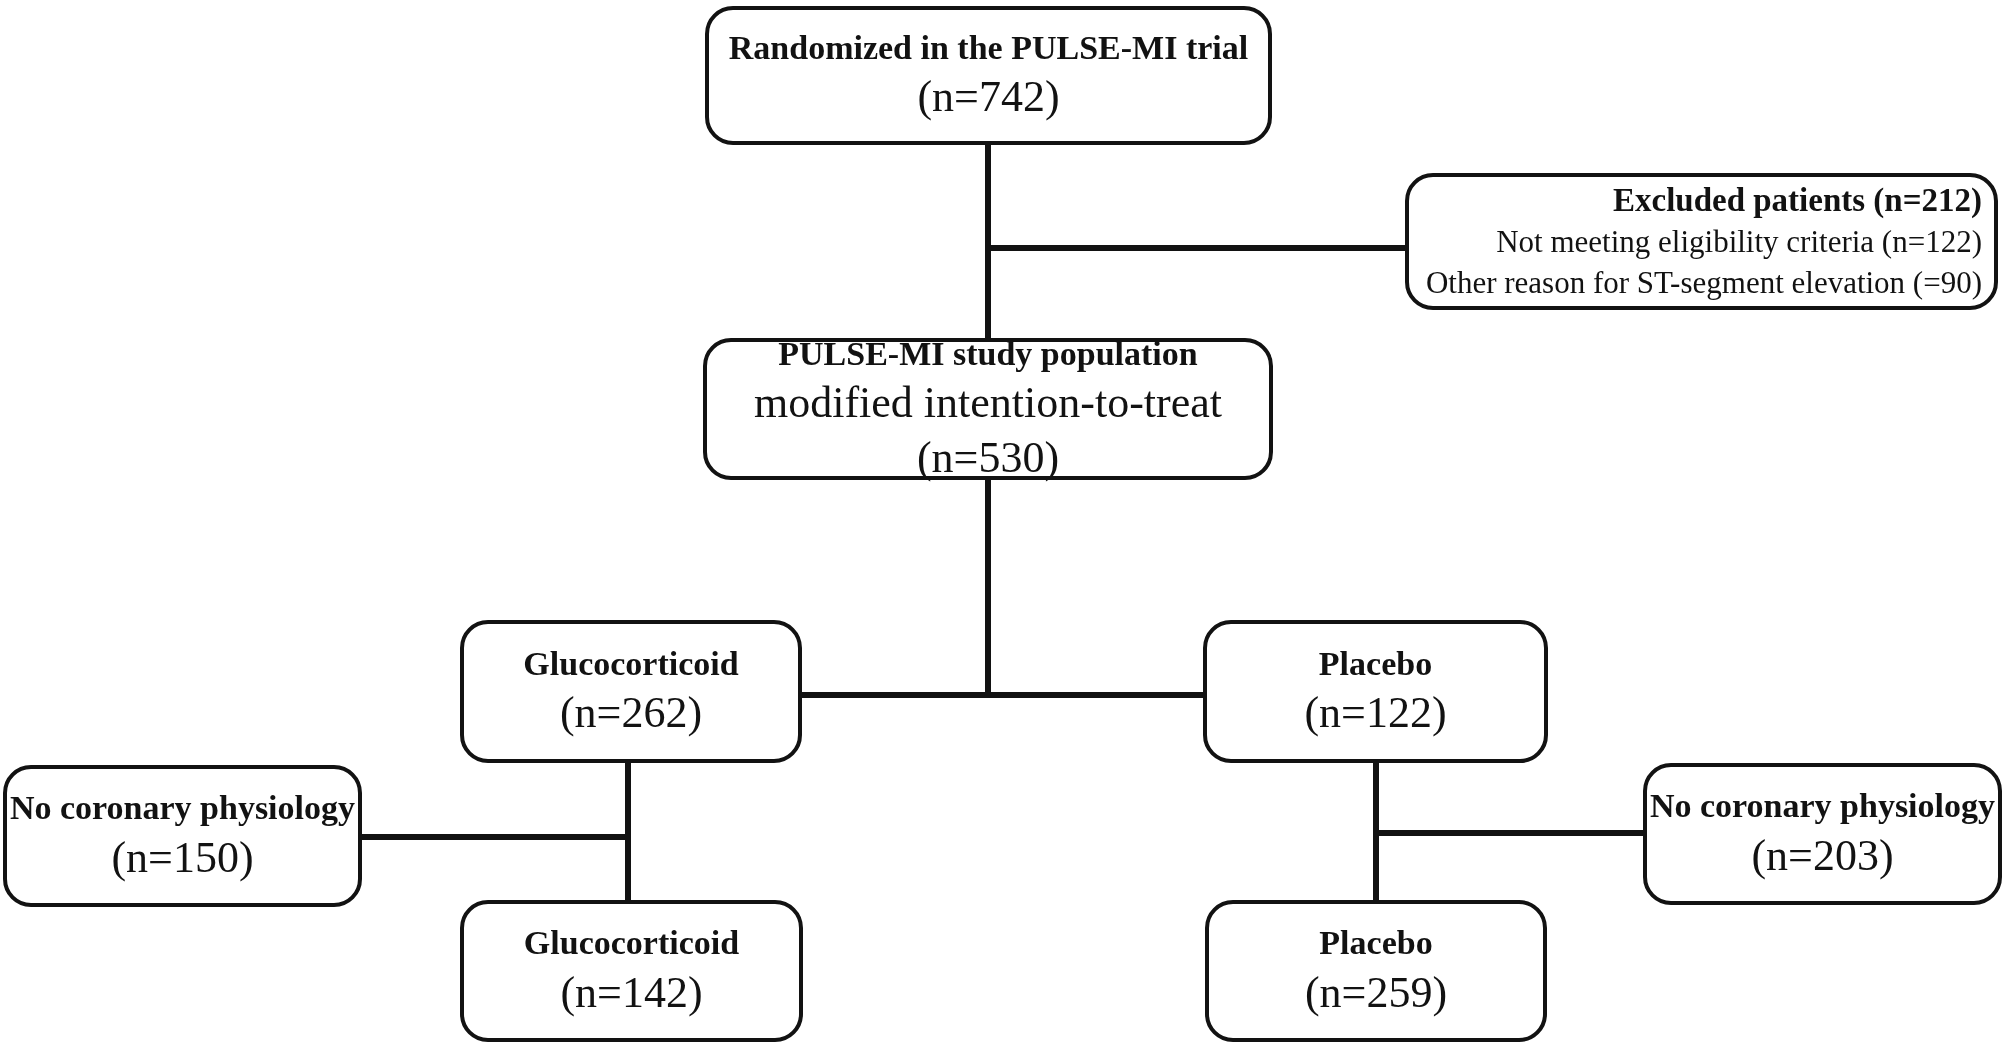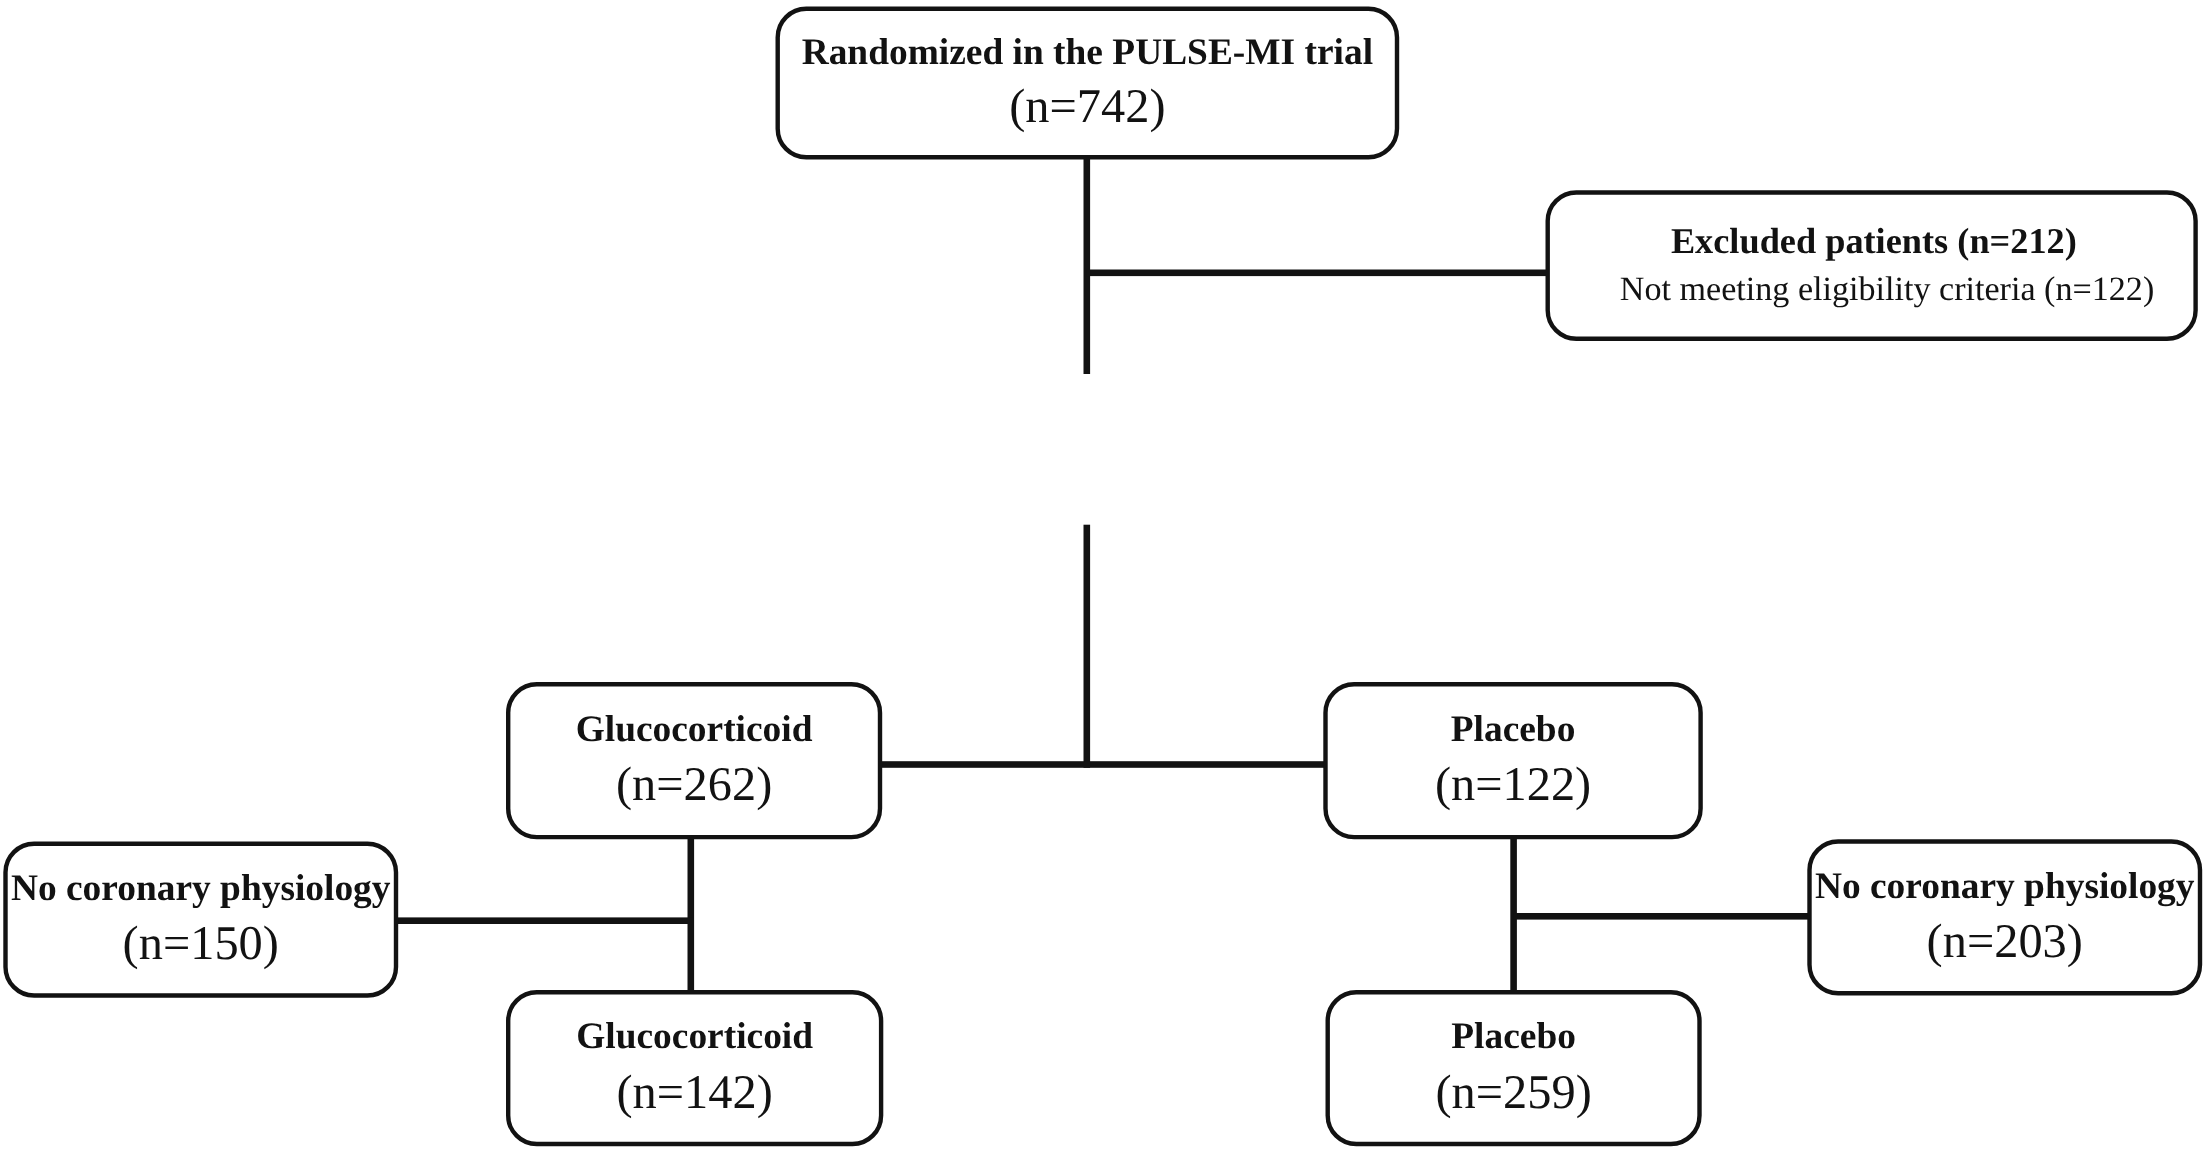--- a/index.html
+++ b/index.html
@@ -34,21 +34,21 @@
     z-index:2;
     display:flex;
     flex-direction:column;
     justify-content:center;
   }
   .box.center{
     align-items:center;
     text-align:center;
   }
   .box.left{
-    align-items:center;
+    align-items:flex-end;
     text-align:left;
     padding:6px 12px 6px 16px;
   }
   .t-bold{
     font-weight:bold;
     font-size:34px;
     line-height:1.25;
     white-space:nowrap;
   }
   .t-reg{
@@ -86,22 +86,28 @@
   <div class="conn" style="left:1376px;top:830px;width:270px;height:6px"></div>
 
   <div class="box center" style="left:705px;top:6px;width:567px;height:139px">
     <div class="t-bold">Randomized in the PULSE-MI trial</div>
     <div class="t-reg">(n=742)</div>
   </div>
 
   <div class="box left" style="left:1405px;top:173px;width:593px;height:137px">
     <div class="t-bold-sm">Excluded patients (n=212)</div>
     <div class="t-reg-sm">Not meeting eligibility criteria (n=122)</div>
+    <div class="t-reg-sm">Other reason for ST-segment elevation (=90)</div>
   </div>
 
+  <div class="box center" style="left:703px;top:338px;width:570px;height:142px">
+    <div class="t-bold">PULSE-MI study population</div>
+    <div class="t-reg">modified intention-to-treat</div>
+    <div class="t-reg">(n=530)</div>
+  </div>
 
   <div class="box center" style="left:460px;top:620px;width:342px;height:143px">
     <div class="t-bold">Glucocorticoid</div>
     <div class="t-reg">(n=262)</div>
   </div>
 
   <div class="box center" style="left:1203px;top:620px;width:345px;height:143px">
     <div class="t-bold">Placebo</div>
     <div class="t-reg">(n=122)</div>
   </div>

